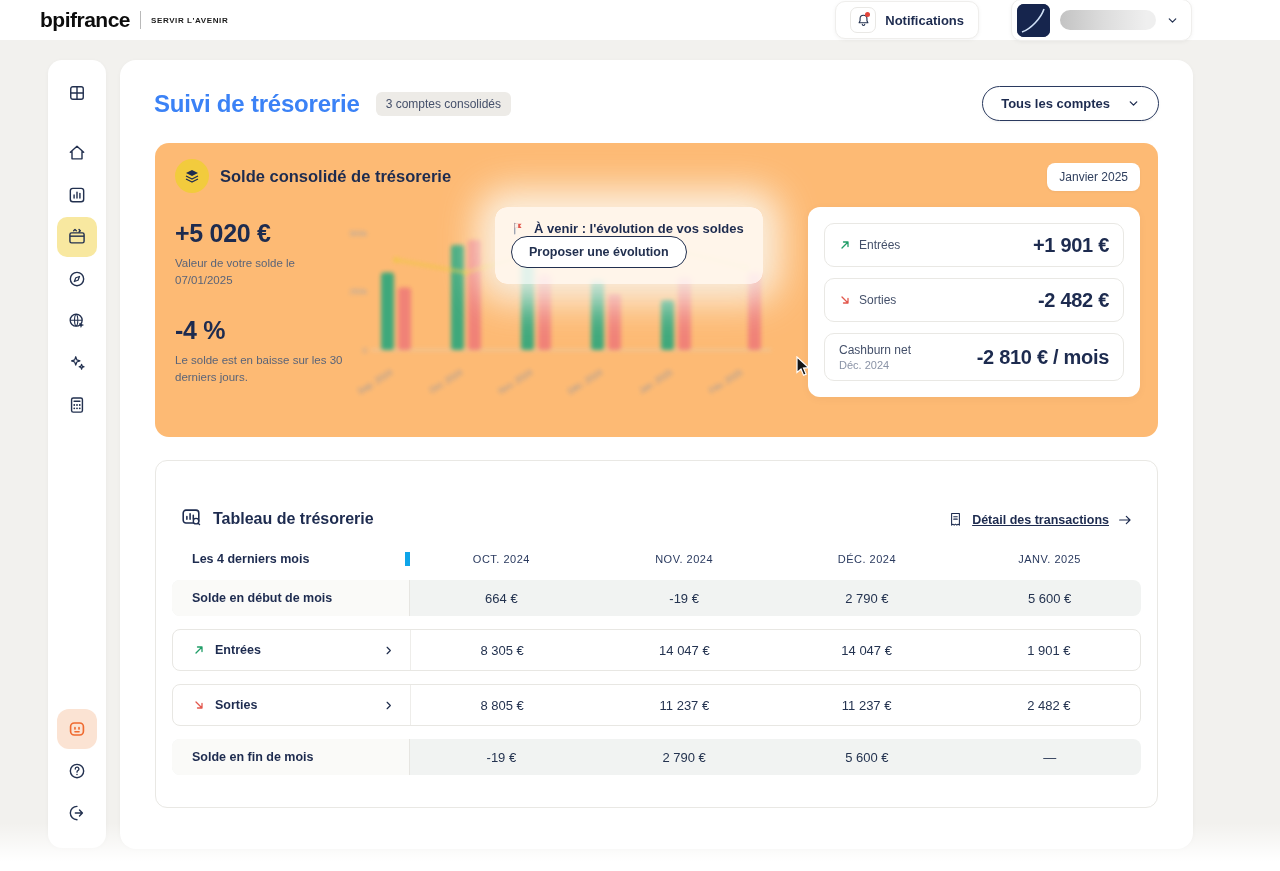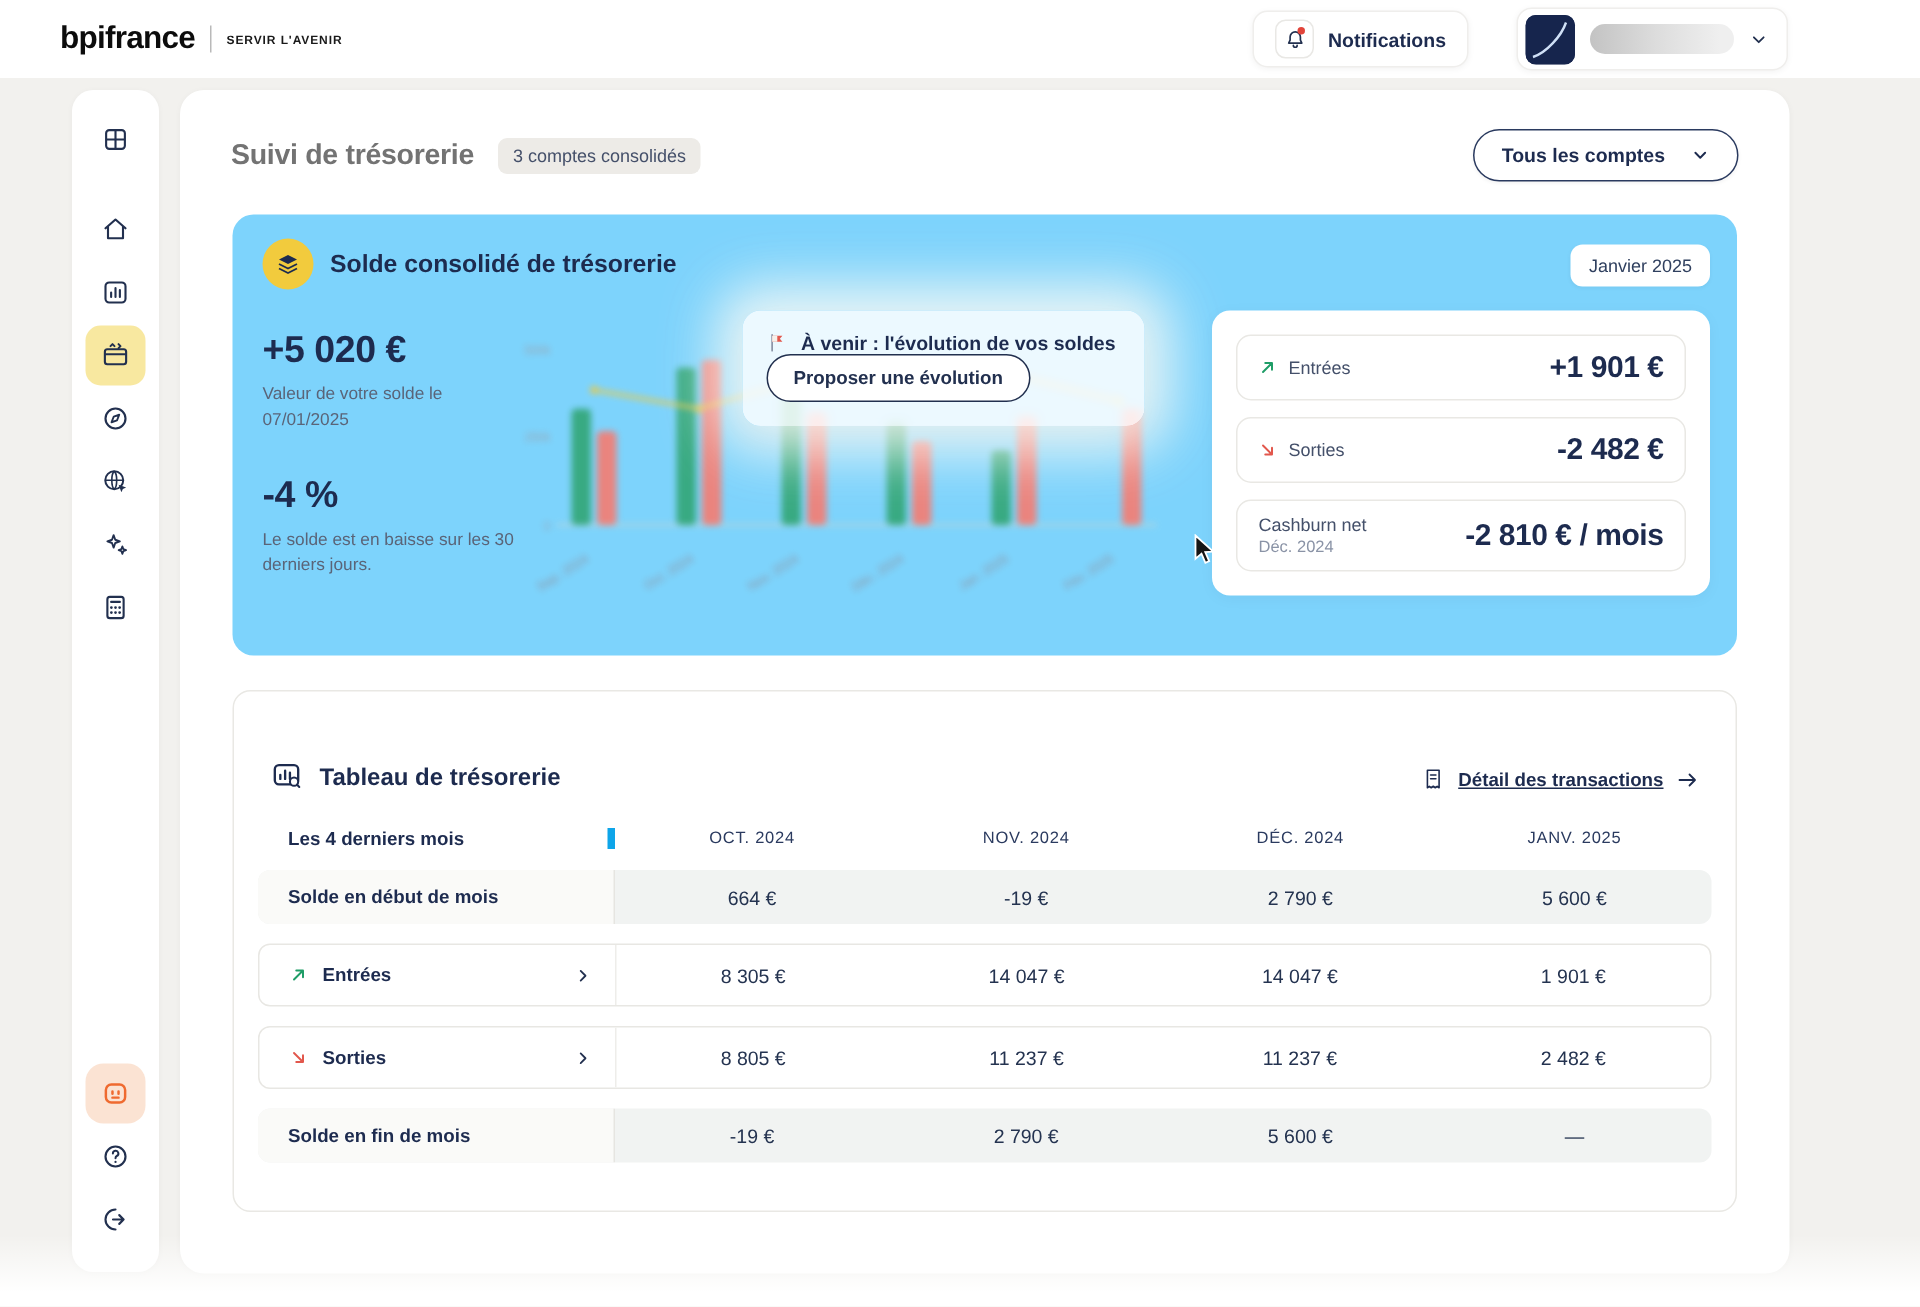--- a/index.html
+++ b/index.html
@@ -4,21 +4,21 @@
 <style>
   * { box-sizing: border-box; margin: 0; padding: 0; }
   html,body { width:1280px; height:871px; overflow:hidden; }
   body {
     font-family: "Liberation Sans", sans-serif;
     background:#f2f1ee;
     color:#20304f;
     position:relative;
   }
   
-  .topbar{position:absolute;left:0;top:0;width:100%;height:52px;background:#fff;display:flex;align-items:center;justify-content:space-between;padding:0 88px 0 40px;}
+  .topbar{position:absolute;left:0;top:0;width:100%;height:40px;background:#fff;display:flex;align-items:center;justify-content:space-between;padding:0 88px 0 40px;}
   .brand{display:flex;align-items:center;gap:10px;}
   .brand-name{font-weight:800;font-size:21px;color:#0c0c0c;letter-spacing:-0.5px;}
   .brand-sep{width:1px;height:18px;background:#b9b9b9;}
   .brand-tagline{font-size:8px;font-weight:700;letter-spacing:0.6px;color:#1a1a1a;}
   .topbar-right{display:flex;align-items:center;gap:32px;}
   .notif-btn{display:flex;align-items:center;gap:9px;height:38px;padding:0 14px;background:#fff;border:1px solid #efeeec;border-radius:10px;box-shadow:0 1px 4px rgba(0,0,0,0.05);cursor:pointer;font-family:inherit;}
   .bell-wrap{position:relative;width:26px;height:26px;border:1px solid #e9e8e5;border-radius:7px;display:grid;place-items:center;}
   .bell-dot{position:absolute;top:4px;right:5px;width:5px;height:5px;border-radius:50%;background:#e2443a;}
   .notif-label{font-size:13px;font-weight:700;color:#1d2b4f;}
   .account-btn{display:flex;align-items:center;gap:10px;height:42px;padding:4px 12px 4px 5px;background:#fff;border:1px solid #efeeec;border-radius:10px;box-shadow:0 1px 4px rgba(0,0,0,0.05);cursor:pointer;}
@@ -27,25 +27,25 @@
   
   .sidebar{position:absolute;left:48px;top:60px;width:58px;height:788px;background:#fff;border-radius:14px;box-shadow:0 1px 4px rgba(0,0,0,0.04);display:flex;flex-direction:column;align-items:center;padding:12px 0 14px;}
   .sb-item{width:40px;height:40px;border-radius:10px;display:grid;place-items:center;color:#22304f;cursor:pointer;margin:1px 0;background:transparent;border:none;}
   .sb-item.active{background:#f8e8a0;}
   .sb-item.mascot{background:#fbe3d3;border-radius:12px;color:#ef6a2f;}
   .sb-gap{height:18px;flex:none;}
   .sb-spacer{flex:1;}
   
   .main{position:absolute;left:120px;top:60px;width:1073px;height:789px;background:#fff;border-radius:16px;box-shadow:0 1px 4px rgba(0,0,0,0.04);}
   .page-head{position:absolute;left:34px;right:34px;top:26px;display:flex;align-items:center;}
-  .page-title{font-size:19px;font-weight:800;color:#737373;letter-spacing:-0.2px;}
+  .page-title{font-size:24px;font-weight:800;color:#3b82f6;letter-spacing:-0.2px;}
   .count-badge{margin-left:16px;background:#edebe7;border-radius:6px;padding:5px 10px;font-size:12px;color:#45506a;}
   .accounts-btn{margin-left:auto;display:flex;align-items:center;gap:17px;background:#fff;border:1.6px solid #2a3a5f;border-radius:20px;padding:9px 18px;font-size:13px;font-weight:700;color:#1d2b4f;box-shadow:0 1px 3px rgba(0,0,0,0.06);cursor:pointer;font-family:inherit;}
   
-  .solde-panel{position:absolute;left:35px;top:83px;width:1003px;height:294px;background:#7dd3fc;border-radius:14px;}
+  .solde-panel{position:absolute;left:35px;top:83px;width:1003px;height:294px;background:#fdba74;border-radius:14px;}
   .sp-head{position:absolute;left:20px;top:16px;display:flex;align-items:center;gap:11px;}
   .sp-icon{width:34px;height:34px;border-radius:50%;background:#f2cb3d;display:grid;place-items:center;}
   .sp-title{font-size:16.5px;font-weight:800;color:#1d2b4f;}
   .period-chip{position:absolute;right:18px;top:20px;background:#fff;border-radius:8px;padding:7px 12px;font-size:12px;color:#30405f;box-shadow:0 1px 3px rgba(0,0,0,0.05);}
   .stats{position:absolute;left:20px;top:76px;width:168px;}
   .stat-big{font-size:25px;font-weight:800;color:#1d2b4f;letter-spacing:-0.3px;}
   .stat-cap{margin-top:7px;font-size:11.5px;color:#5a6478;line-height:1.45;}
   .stat-big.second{margin-top:28px;}
   .chart-zone{position:absolute;left:186px;top:52px;width:440px;height:220px;filter:blur(2.3px);opacity:0.95;}
   .teaser{position:absolute;left:340px;top:64px;width:268px;background:rgba(255,255,255,0.85);border-radius:12px;padding:14px 16px 16px;box-shadow:0 0 36px 18px rgba(252,250,244,0.85),0 6px 20px rgba(0,0,0,0.07);backdrop-filter:blur(2px);}

